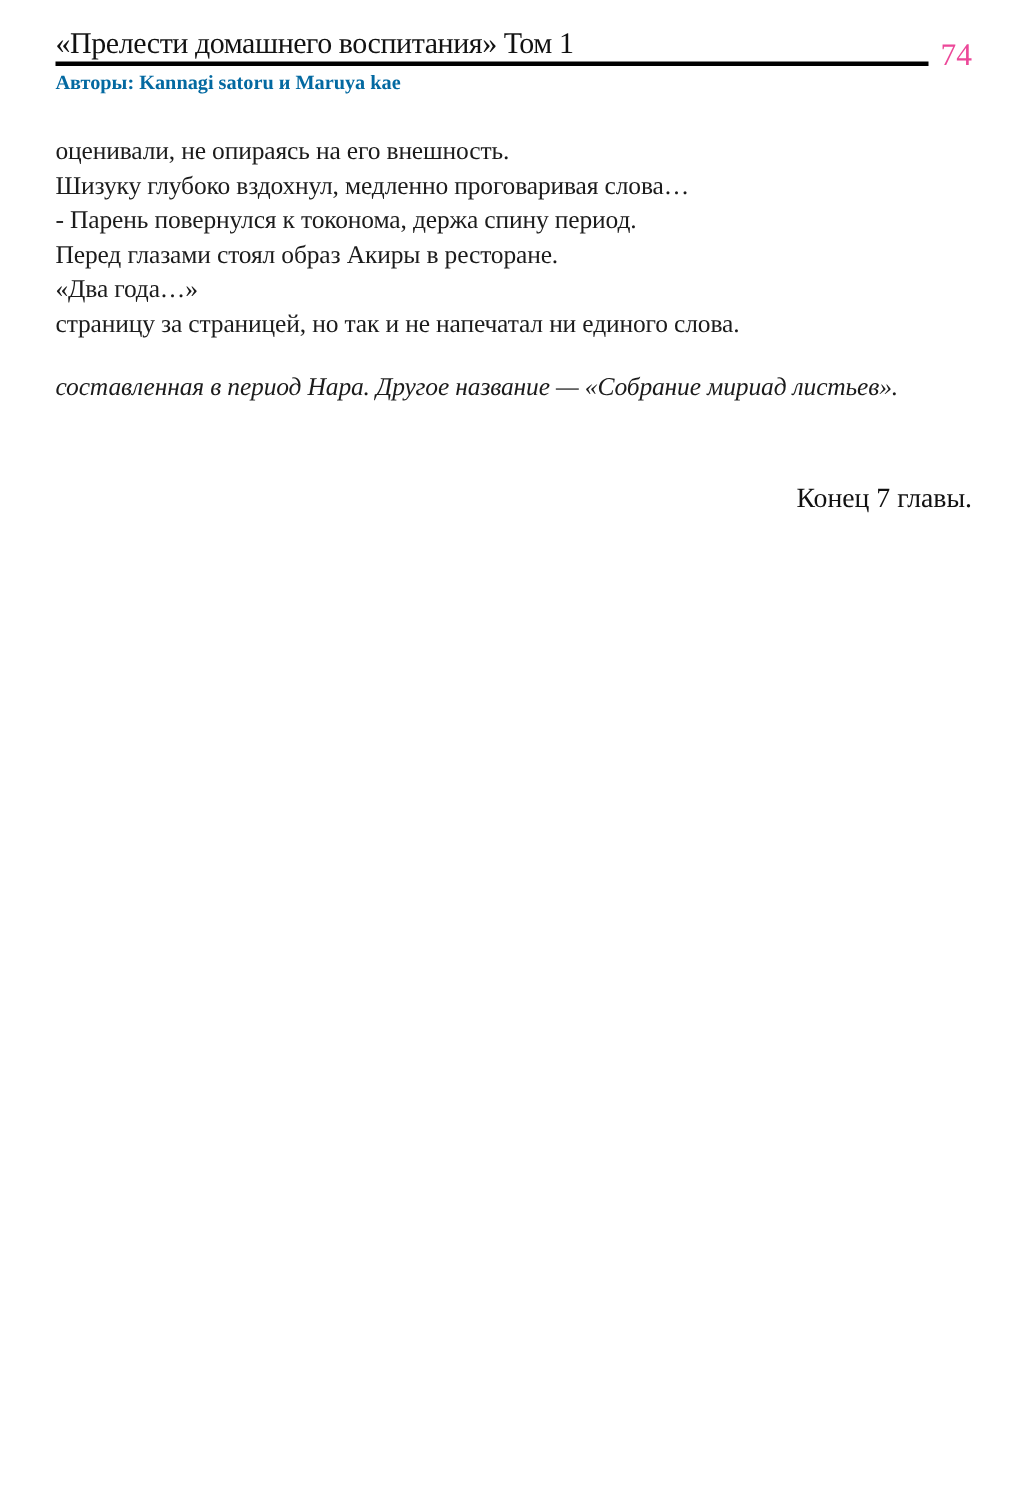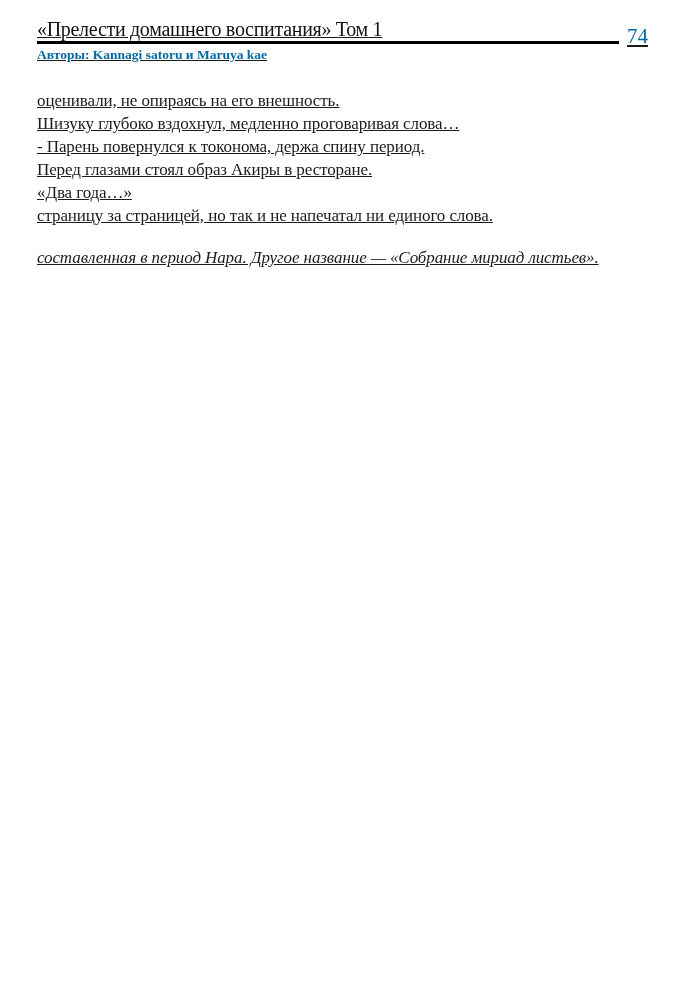--- a/index.html
+++ b/index.html
@@ -10,21 +10,20 @@
   .page {
     position: relative;
     width: 682px;
     height: 728px;
     background: #ffffff;
     color: #1b1b1b;
     font-family: "Liberation Serif", "DejaVu Serif", serif;
     overflow: hidden;
     box-sizing: border-box;
     padding: 18px 34px 0 37px;
-    text-decoration: underline;
   }
 
   
   .header-row {
     display: flex;
     align-items: flex-end;
   }
   .title-wrap {
     flex: 1 1 auto;
     border-bottom: 3px solid #000000;
@@ -35,21 +34,21 @@
     line-height: 23px;
     letter-spacing: -0.3px;
     white-space: nowrap;
     color: #111111;
   }
   .page-number {
     font-size: 21px;
     line-height: 23px;
     padding-left: 8px;
     margin-bottom: -4px;
-    color: #0369a1;
+    color: #ec4899;
   }
   .authors {
     font-size: 13.5px;
     font-weight: bold;
     line-height: 15px;
     margin-top: 3px;
     color: #0369a1;
   }
 
   
@@ -107,14 +106,15 @@
     <div class="line">- Парень повернулся к токонома, держа спину период.</div>
     <div class="line">Перед глазами стоял образ Акиры в ресторане.</div>
     <div class="line">«Два года…»</div>
     <div class="line">страницу за страницей, но так и не напечатал ни единого слова.</div>
   </div>
 
   <div class="footnote">
     <div class="line">составленная в период Нара. Другое название — «Собрание мириад листьев».</div>
   </div>
 
+  <div class="closing">Конец 7 главы.</div>
 
 </div>
 
 </body></html>

